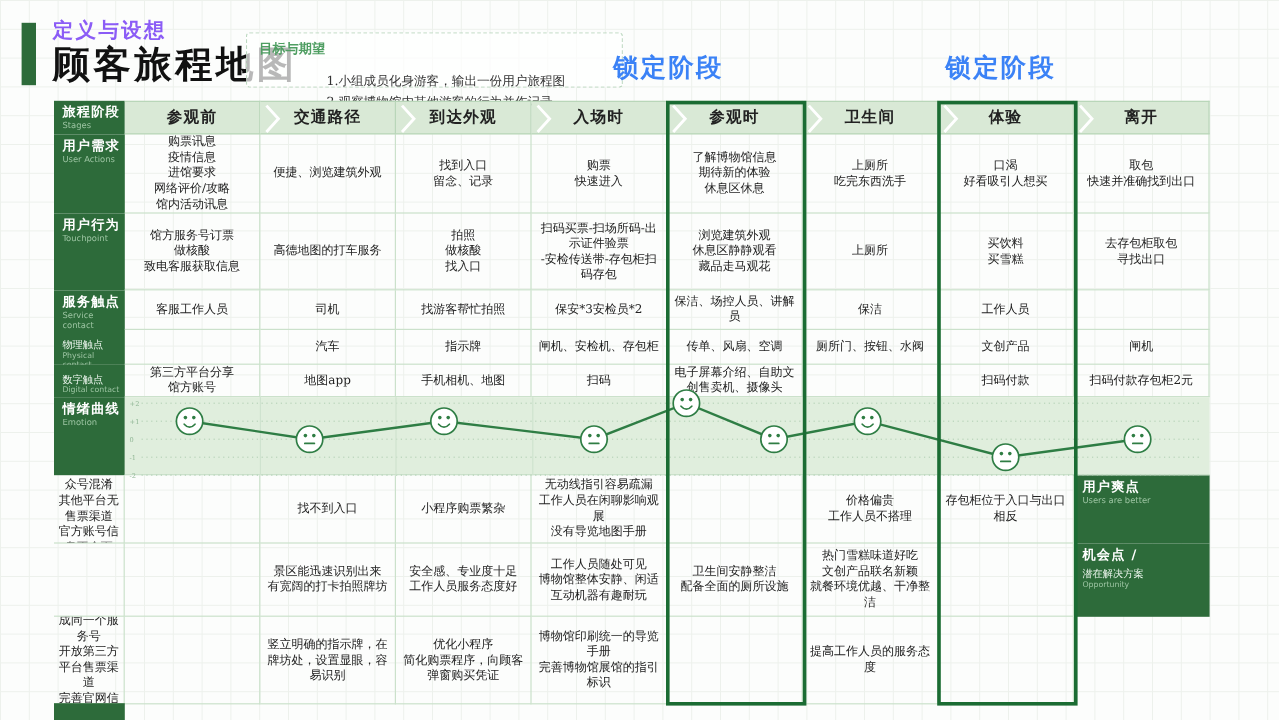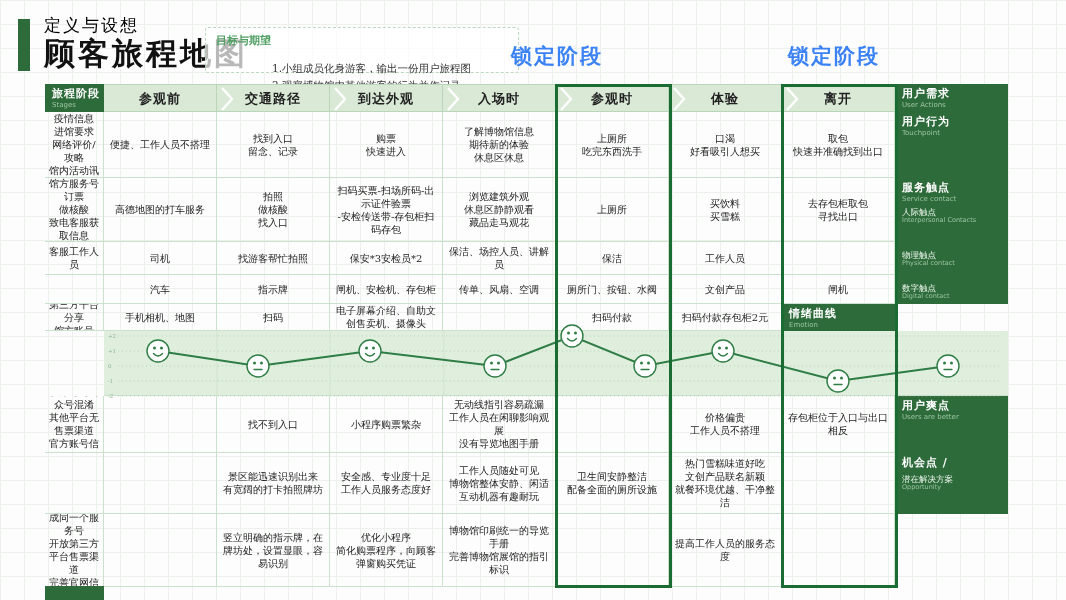--- a/index.html
+++ b/index.html
@@ -7,21 +7,21 @@
     width:1066px;height:600px;position:relative;overflow:hidden;
     font-family:"DejaVu Serif","Liberation Serif",serif;color:#222;
     background-color:#fcfdfc;
     background-image:linear-gradient(#edf1ec 1px,transparent 1px),
                      linear-gradient(90deg,#edf1ec 1px,transparent 1px);
     background-size:24px 24px;
   }
   .abs{position:absolute;}
   
   #accent-bar{left:18px;top:19px;width:12px;height:52px;background:var(--green);}
-  #section-label{left:44px;top:14px;font-size:17px;font-weight:normal;letter-spacing:2px;color:#000000;}
+  #section-label{left:44px;top:14px;font-size:17px;font-weight:bold;letter-spacing:2px;color:#8b5cf6;}
   #page-title{left:44px;top:33px;font-size:31px;font-weight:bold;letter-spacing:3px;color:#111;}
   #goals-box{left:205px;top:27px;width:312px;height:44px;border:1px dashed #bcd8c0;
     border-radius:3px;background:rgba(255,255,255,.7);}
   #goals-label{left:10px;top:5px;font-size:11px;font-weight:bold;color:#4f9e62;}
   #goals-items{left:66px;top:4px;font-size:10.5px;line-height:17px;color:#333;white-space:pre-line;margin-top:28px;}
   .locked-label{font-size:21px;font-weight:bold;letter-spacing:2px;color:#3b82f6;}
   #locked-label-1{left:511px;top:42px;}
   #locked-label-2{left:788px;top:42px;}
   
   #journey-table{
@@ -86,34 +86,37 @@
         <polyline points="3,3 13,14 3,25" fill="none" stroke="#ffffff" stroke-width="2.4"></polyline>
       </svg><span>到达外观</span></div>
     <div class="cell stage-cell"><svg class="chev" width="16" height="28">
         <polyline points="3,3 13,14 3,25" fill="none" stroke="#ffffff" stroke-width="2.4"></polyline>
       </svg><span>入场时</span></div>
     <div class="cell stage-cell"><svg class="chev" width="16" height="28">
         <polyline points="3,3 13,14 3,25" fill="none" stroke="#ffffff" stroke-width="2.4"></polyline>
       </svg><span>参观时</span></div>
     <div class="cell stage-cell"><svg class="chev" width="16" height="28">
         <polyline points="3,3 13,14 3,25" fill="none" stroke="#ffffff" stroke-width="2.4"></polyline>
+      </svg><span>卫生间</span></div>
+    <div class="cell stage-cell"><svg class="chev" width="16" height="28">
+        <polyline points="3,3 13,14 3,25" fill="none" stroke="#ffffff" stroke-width="2.4"></polyline>
       </svg><span>体验</span></div>
     <div class="cell stage-cell"><svg class="chev" width="16" height="28">
         <polyline points="3,3 13,14 3,25" fill="none" stroke="#ffffff" stroke-width="2.4"></polyline>
       </svg><span>离开</span></div>
     <div class="label-cell">
       <div class="main">用户需求</div>
       <div class="en">User Actions</div>
     </div>
     <div class="cell cell-body row-white">购票讯息
 疫情信息
 进馆要求
 网络评价/攻略
 馆内活动讯息</div>
-    <div class="cell cell-body row-white">便捷、工作人员不搭理</div>
+    <div class="cell cell-body row-white">便捷、浏览建筑外观</div>
     <div class="cell cell-body row-white">找到入口
 留念、记录</div>
     <div class="cell cell-body row-white">购票
 快速进入</div>
     <div class="cell cell-body row-white">了解博物馆信息
 期待新的体验
 休息区休息</div>
     <div class="cell cell-body row-white">上厕所
 吃完东西洗手</div>
     <div class="cell cell-body row-white">口渴
@@ -166,20 +169,21 @@
     <div class="cell cell-body row-white sub-row">传单、风扇、空调</div>
     <div class="cell cell-body row-white sub-row">厕所门、按钮、水阀</div>
     <div class="cell cell-body row-white sub-row">文创产品</div>
     <div class="cell cell-body row-white sub-row">闸机</div>
     <div class="label-cell">
       <div class="sub">数字触点</div>
       <div class="suben">Digital contact</div>
     </div>
     <div class="cell cell-body row-white sub-row">第三方平台分享
 馆方账号</div>
+    <div class="cell cell-body row-white sub-row">地图app</div>
     <div class="cell cell-body row-white sub-row">手机相机、地图</div>
     <div class="cell cell-body row-white sub-row">扫码</div>
     <div class="cell cell-body row-white sub-row">电子屏幕介绍、自助文创售卖机、摄像头</div>
     <div class="cell cell-body row-white sub-row"></div>
     <div class="cell cell-body row-white sub-row">扫码付款</div>
     <div class="cell cell-body row-white sub-row">扫码付款存包柜2元</div>
     <div class="label-cell">
       <div class="main">情绪曲线</div>
       <div class="en">Emotion</div>
     </div>

